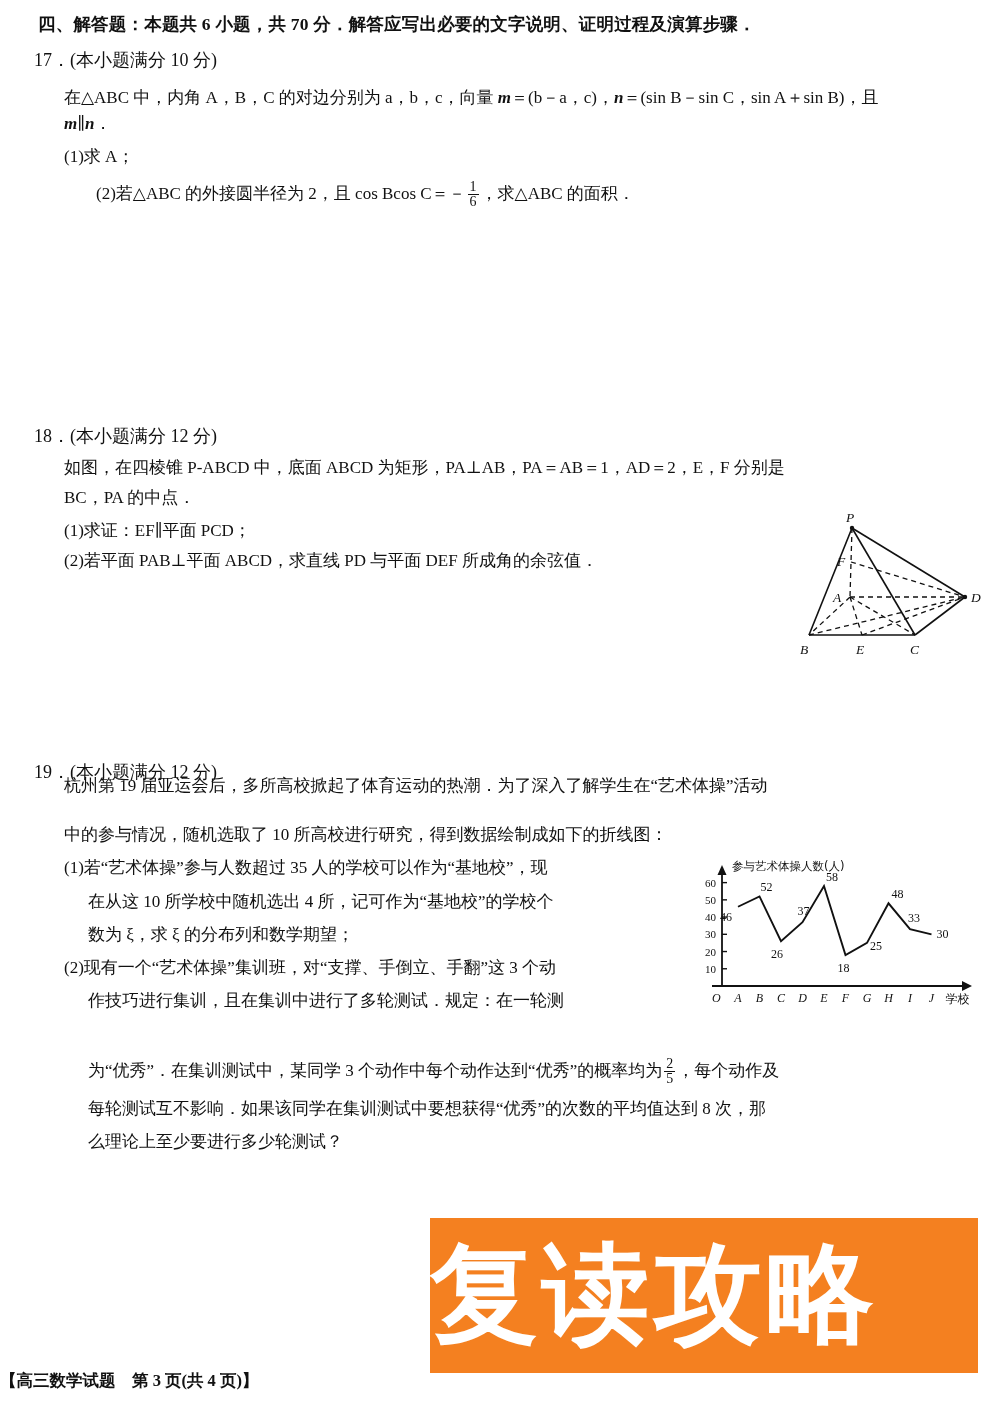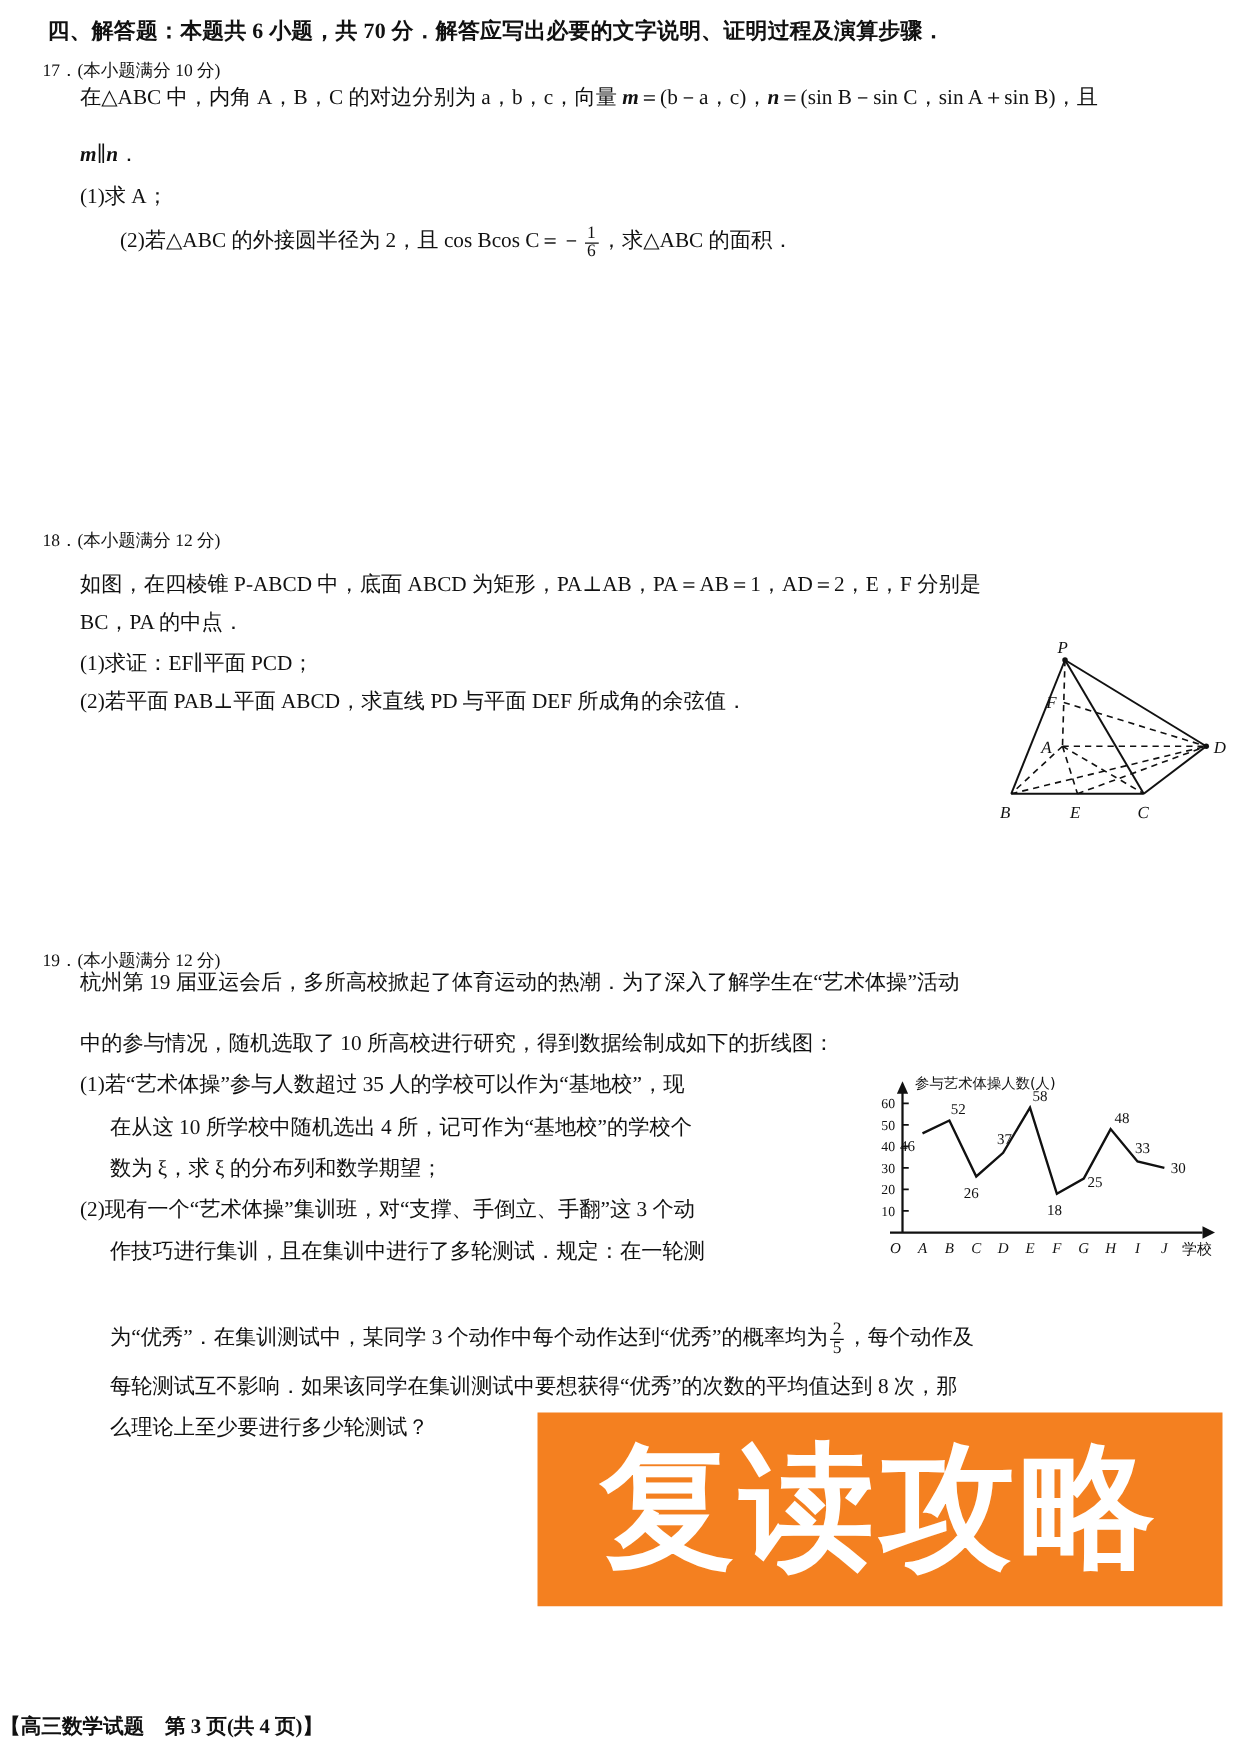--- a/index.html
+++ b/index.html
@@ -21,21 +21,21 @@
     position: absolute;
     left: 38px; top: 12px;
     font-weight: bold;
     font-size: 17.5px;
     letter-spacing: 0.2px;
     white-space: nowrap;
   }
   .qnum {
     position: absolute;
     left: 34px;
-    font-size: 14px;
+    font-size: 18px;
     white-space: nowrap;
   }
   .body-line {
     position: absolute;
     font-size: 17px;
     white-space: nowrap;
     line-height: 1.45;
   }
   .ind1 { left: 64px; }
   .ind2 { left: 88px; }
@@ -65,26 +65,25 @@
   .fig-chart {
     position: absolute;
     left: 694px; top: 856px;
     width: 300px; height: 168px;
   }
   .fig-chart svg { display: block; }
 
   
   .banner {
     position: absolute;
-    left: 430px; top: 1130px;
+    left: 430px; top: 1218px;
     width: 548px; height: 155px;
     background: #F48020;
     display: flex;
     align-items: center;
-    justify-content: center;
   }
   .banner .txt {
     color: #ffffff;
     font-family: "DejaVu Sans", "Liberation Sans", sans-serif;
     font-weight: bold;
     font-size: 108px;
     letter-spacing: 4px;
     line-height: 1;
     white-space: nowrap;
     transform: translateY(-2px);
@@ -103,21 +102,21 @@
 </style>
 </head>
 <body>
 
 <div class="page">
 
   <div class="sec-head">四、解答题：本题共 6 小题，共 70 分．解答应写出必要的文字说明、证明过程及演算步骤．</div>
 
   <div class="qnum" style="top:48px;">17．(本小题满分 10 分)</div>
 
-  <div class="body-line ind1" style="top:66px;">
+  <div class="body-line ind1" style="top:86px;">
     <span>在△ABC 中，内角 A，B，C 的对边分别为 a，b，c，向量 </span><b class="bv">m</b><span>＝(b－a，c)，</span><b class="bv">n</b><span>＝(sin B－sin C，sin A＋sin B)，且</span>
   </div>
 
   <div class="body-line ind1" style="top:112px;">
     <b class="bv">m</b><span>∥</span><b class="bv">n</b><span>．</span>
   </div>
 
   <div class="body-line ind1" style="top:145px;">(1)求 A；</div>
 
   <div class="body-line ind1" style="top:180px;margin-left:32px;">

